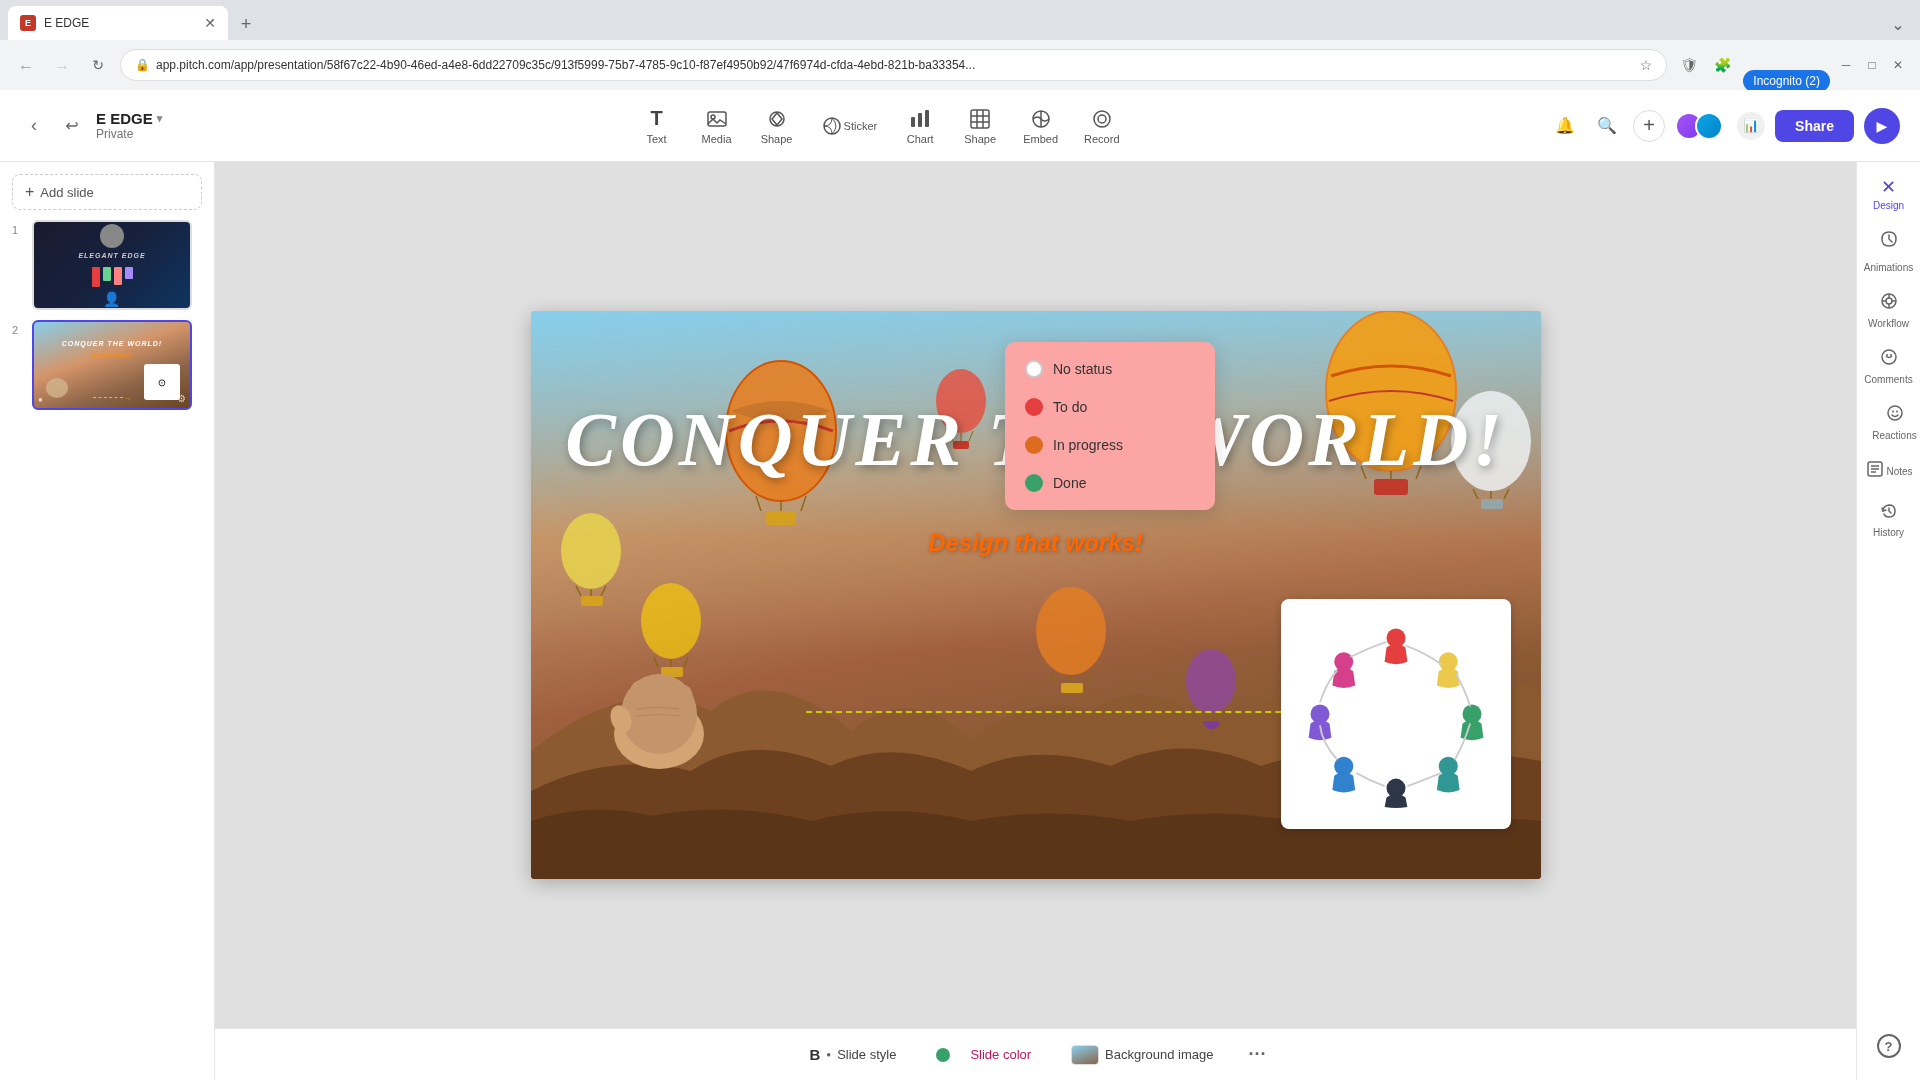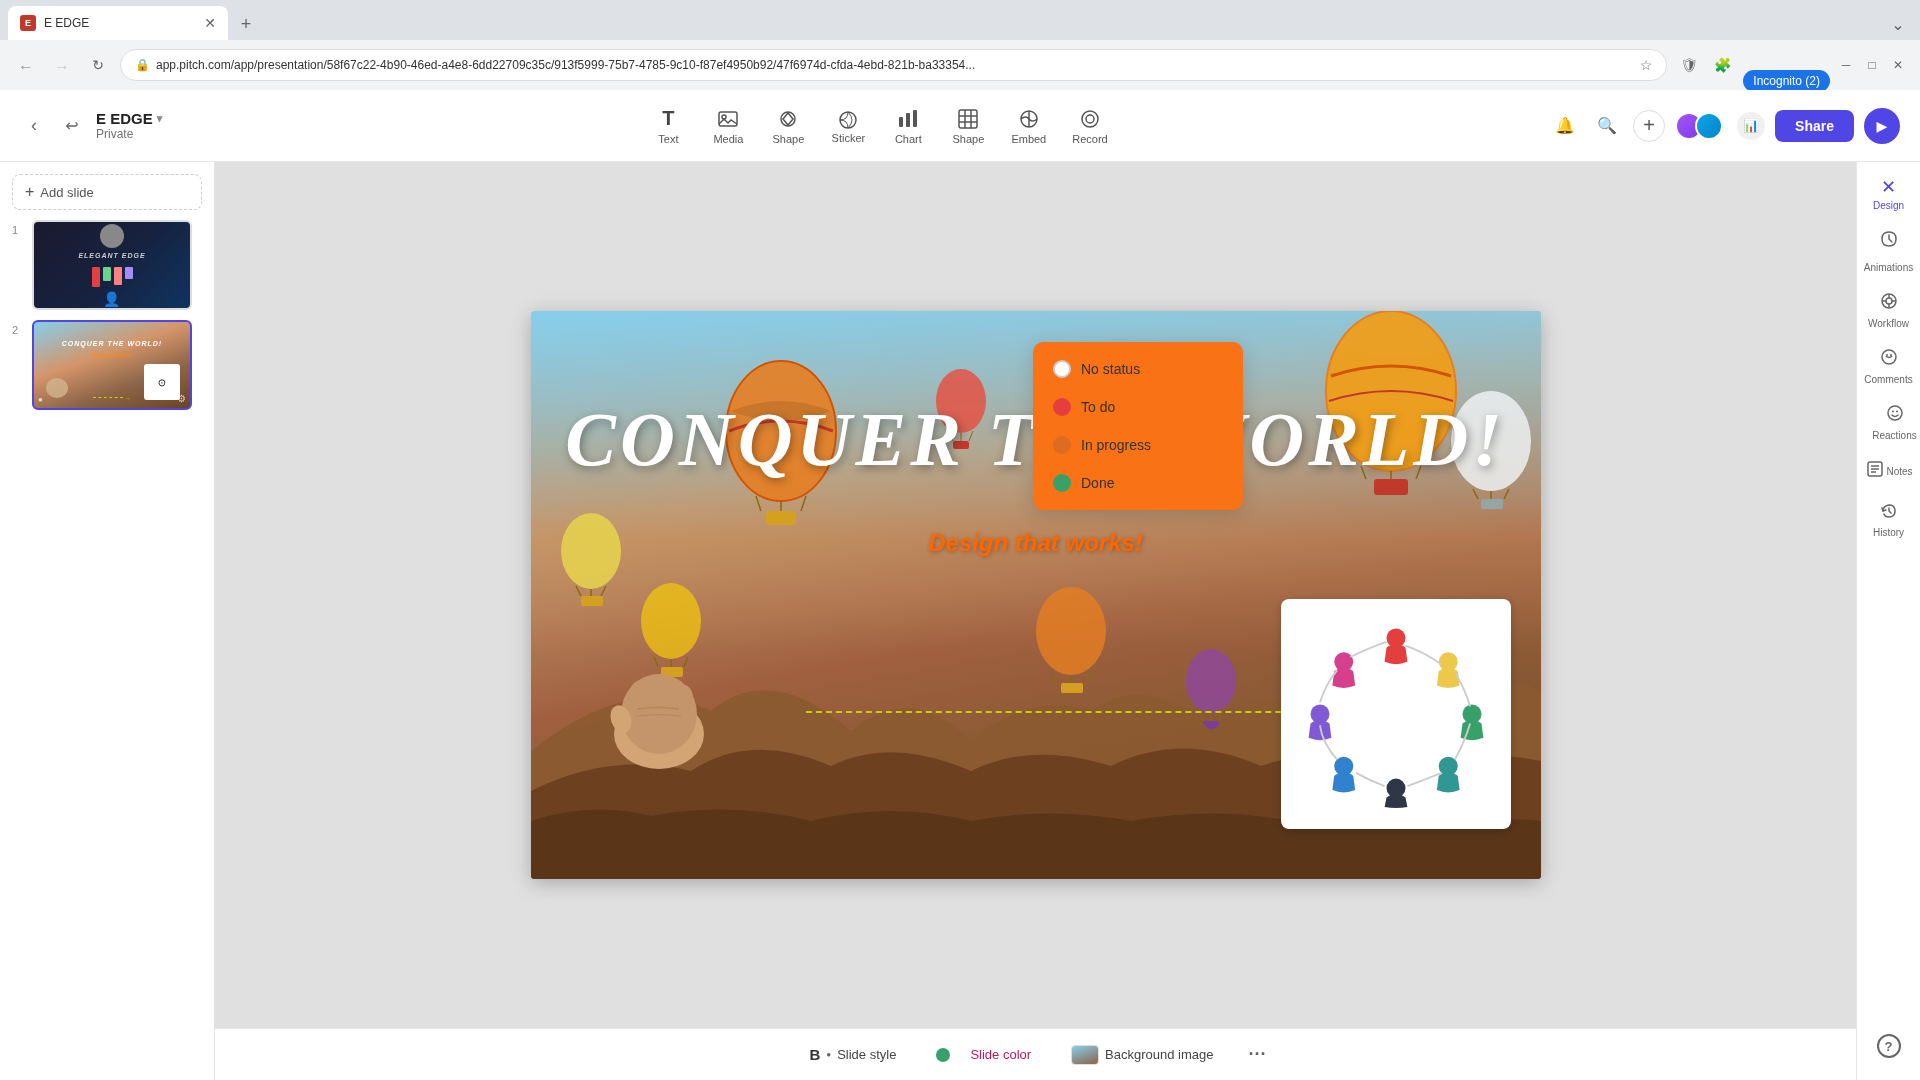--- a/index.html
+++ b/index.html
@@ -77,21 +77,21 @@
       <div style="display:flex;flex-direction:column;align-items:center;gap:2px;padding:6px 12px;border-radius:8px;cursor:pointer;min-width:58px;">
         <div style="width:24px;height:24px;display:flex;align-items:center;justify-content:center;">
           <svg width="22" height="22" viewBox="0 0 22 22" fill="none">
             <circle cx="11" cy="11" r="7" stroke="#555" stroke-width="1.5" fill="none"></circle>
             <path d="M6 11 L11 5 L16 11 L11 17 Z" stroke="#555" stroke-width="1.5" fill="none"></path>
           </svg>
         </div>
         <span style="font-size:11px;color:#555;">Shape</span>
       </div>
 
-      <div style="display:flex;flex-direction:column;align-items:center;gap:0;padding:6px 12px;border-radius:8px;cursor:pointer;min-width:58px;">
+      <div style="display:flex;flex-direction:row;align-items:center;gap:0;padding:6px 12px;border-radius:8px;cursor:pointer;min-width:58px;">
         <div style="width:24px;height:24px;display:flex;align-items:center;justify-content:center;">
           <svg width="22" height="22" viewBox="0 0 22 22" fill="none">
             <circle cx="11" cy="11" r="8" stroke="#555" stroke-width="1.5" fill="none"></circle>
             <path d="M11 3 Q19 11 11 19 Q11 11 3 11 Q11 11 11 3Z" stroke="#555" stroke-width="1" fill="none"></path>
           </svg>
         </div>
         <span style="font-size:11px;color:#555;">Sticker</span>
       </div>
 
       <div style="display:flex;flex-direction:column;align-items:center;gap:2px;padding:6px 12px;border-radius:8px;cursor:pointer;min-width:58px;">
@@ -331,21 +331,21 @@
               <path d="M88 176 Q72 170 58 162" stroke="#ccc" stroke-width="2" fill="none"></path>
               <path d="M38 148 Q22 130 20 112" stroke="#ccc" stroke-width="2" fill="none"></path>
               <path d="M20 88 Q26 68 38 54" stroke="#ccc" stroke-width="2" fill="none"></path>
               <path d="M52 40 Q72 30 90 24" stroke="#ccc" stroke-width="2" fill="none"></path>
             </svg>
           </div>
 
         </div>
       </div>
 
-      <div style="position:absolute;top:180px;left:790px;background:#f97316;border-radius:10px;box-shadow:0 4px 20px rgba(0,0,0,0.15);padding:8px;min-width:210px;z-index:100;margin-left:28px;">
+      <div style="position:absolute;top:180px;left:790px;background:#fca5a5;border-radius:10px;box-shadow:0 4px 20px rgba(0,0,0,0.15);padding:8px;min-width:210px;z-index:100;">
 
         <div style="display:flex;align-items:center;gap:10px;padding:10px 12px;border-radius:6px;cursor:pointer;font-size:14px;color:#333;">
           <div style="width:18px;height:18px;border-radius:50%;border:2px solid #ccc;background:white;flex-shrink:0;"></div>
           <span>No status</span>
         </div>
 
         <div style="display:flex;align-items:center;gap:10px;padding:10px 12px;border-radius:6px;cursor:pointer;font-size:14px;color:#333;">
           <div style="width:18px;height:18px;border-radius:50%;background:#e53e3e;flex-shrink:0;"></div>
           <span>To do</span>
         </div>

